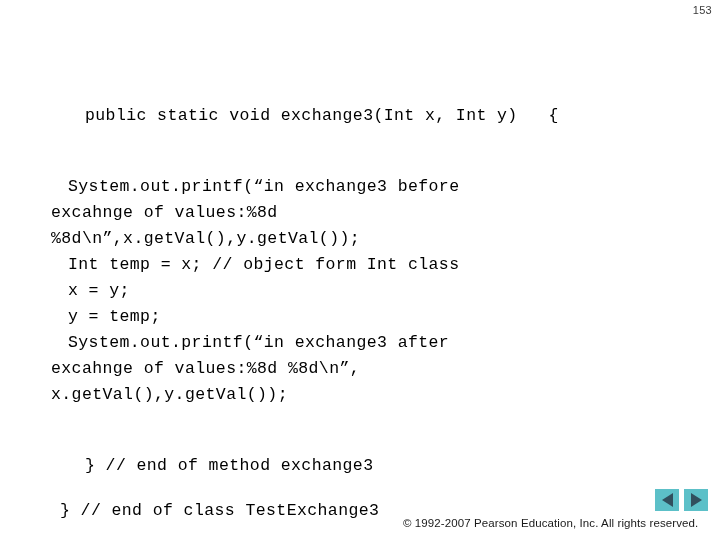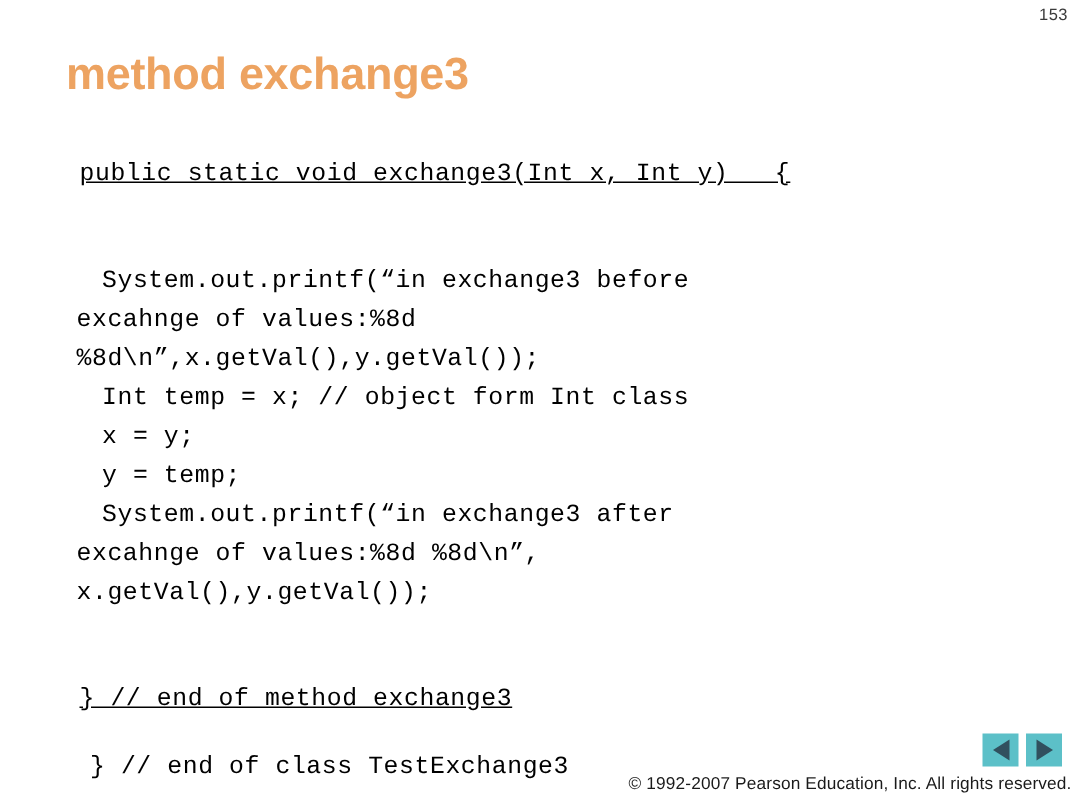--- a/index.html
+++ b/index.html
@@ -58,27 +58,27 @@
   }
   .code-line {
     height: 26px;
     white-space: pre;
   }
   .code-line.blank {
     height: 26px;
   }
   .indent-0 { padding-left: 60px; margin-top: 19px; }
   .indent-1 { padding-left: 51px; }
-  .indent-2 { padding-left: 53px; text-decoration: underline; }
+  .indent-2 { padding-left: 85px; }
   .indent-3 { padding-left: 68px; }
 
   
   .footer-copyright {
     position: absolute;
-    left: 419px;
+    left: 403px;
     top: 517px;
     font-family: "Liberation Sans", sans-serif;
     font-size: 11.5px;
     color: #1a1a1a;
     white-space: nowrap;
     letter-spacing: 0.1px;
   }
   
   .nav-buttons {
     position: absolute;
@@ -109,21 +109,20 @@
     border-left: 11px solid #31505e;
   }
 </style>
 </head>
 <body>
 
 <div class="slide">
 
   <div class="page-number">153</div>
 
-  <div class="slide-title">method exchange3</div>
 
   <div class="code-block"><div class="code-line indent-2">public static void exchange3(Int x, Int y)   {</div><div class="code-line indent-0 blank"></div><div class="code-line indent-3">System.out.printf(“in exchange3 before</div><div class="code-line indent-1">excahnge of values:%8d</div><div class="code-line indent-1">%8d\n”,x.getVal(),y.getVal());</div><div class="code-line indent-3">Int temp = x; // object form Int class</div><div class="code-line indent-3">x = y;</div><div class="code-line indent-3">y = temp;</div><div class="code-line indent-3">System.out.printf(“in exchange3 after</div><div class="code-line indent-1">excahnge of values:%8d %8d\n”,</div><div class="code-line indent-1">x.getVal(),y.getVal());</div><div class="code-line indent-0 blank"></div><div class="code-line indent-2">} // end of method exchange3</div><div class="code-line indent-0">} // end of class TestExchange3</div></div>
 
   <div class="footer-copyright">© 1992-2007 Pearson Education, Inc.  All rights reserved.</div>
 
   <div class="nav-buttons">
     <div class="nav-btn">
       <span class="tri tri-left"></span>
     </div>
     <div class="nav-btn">

